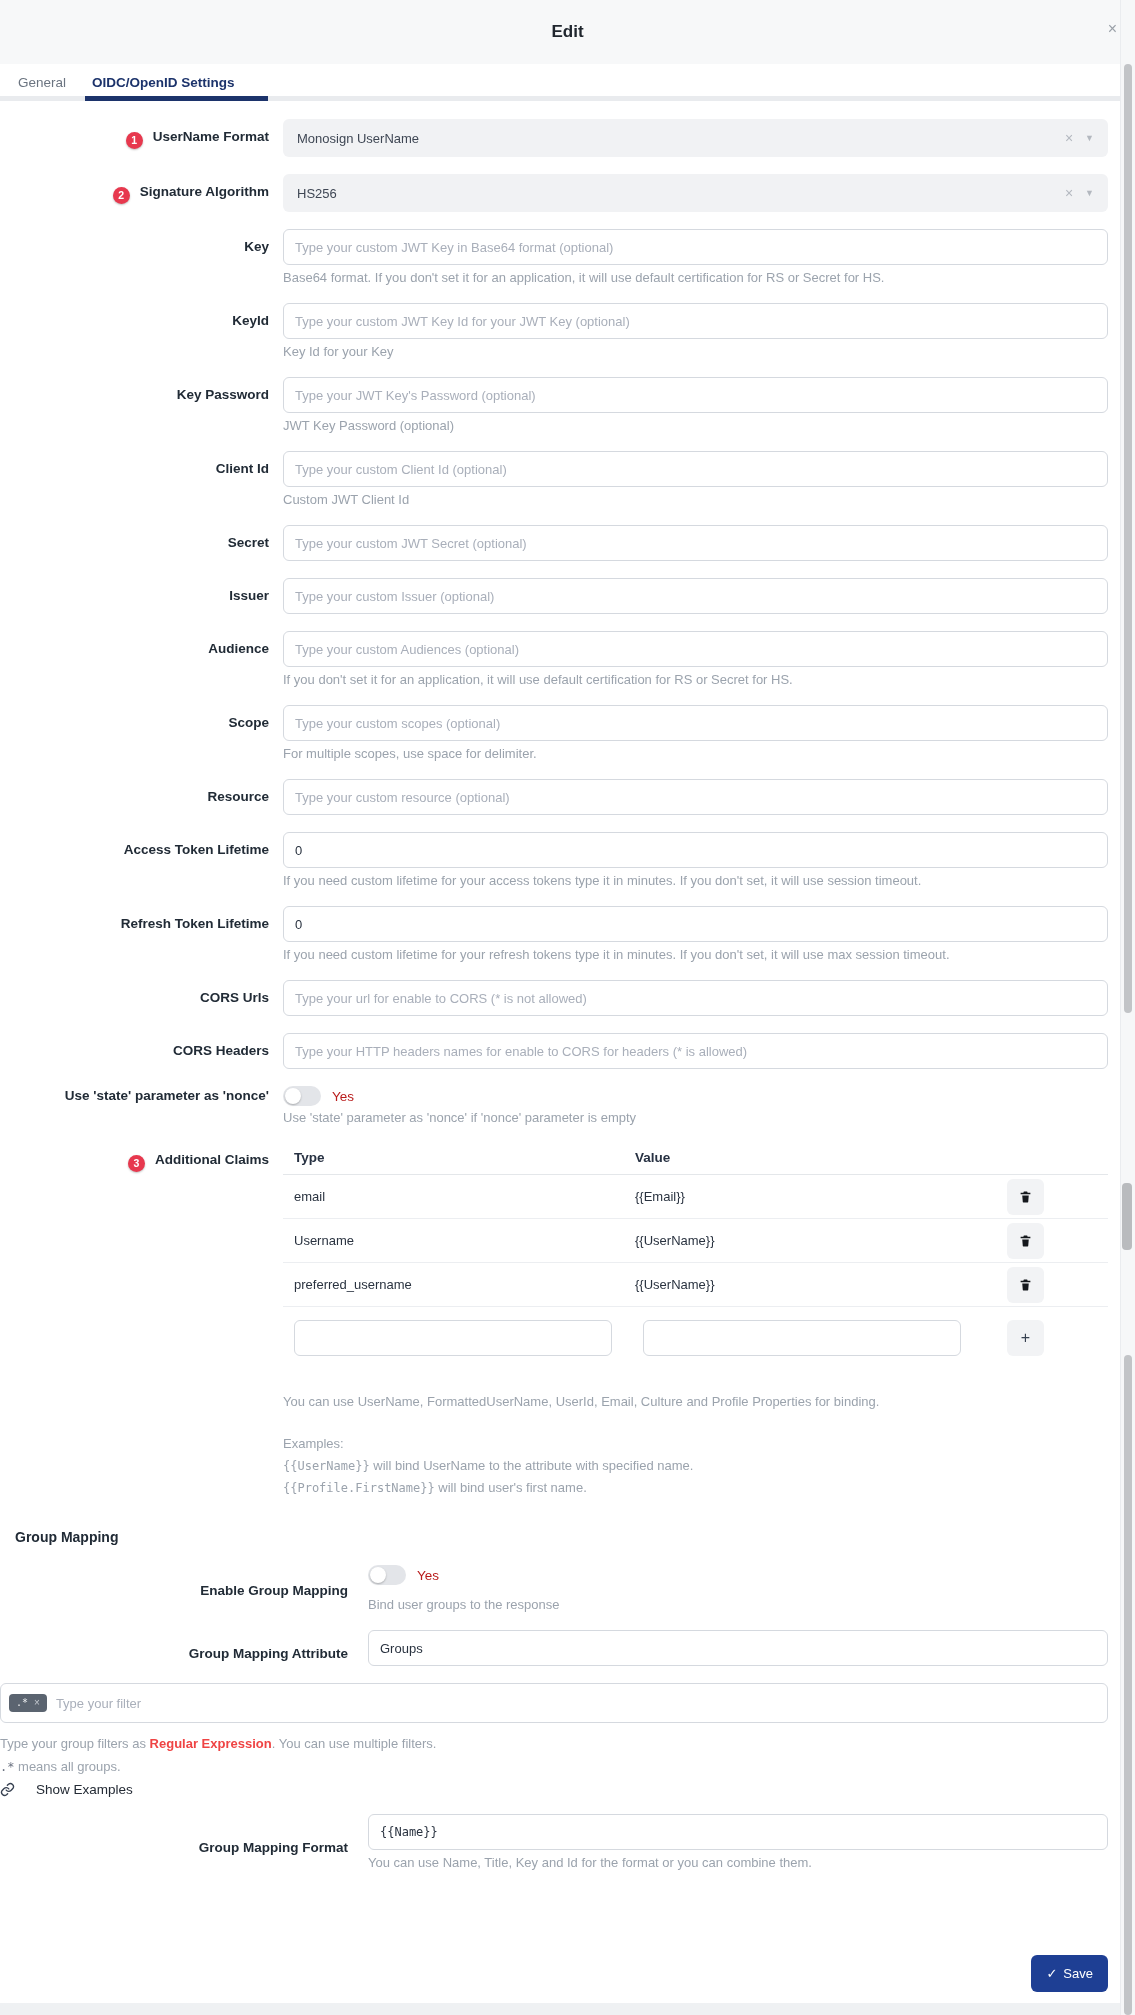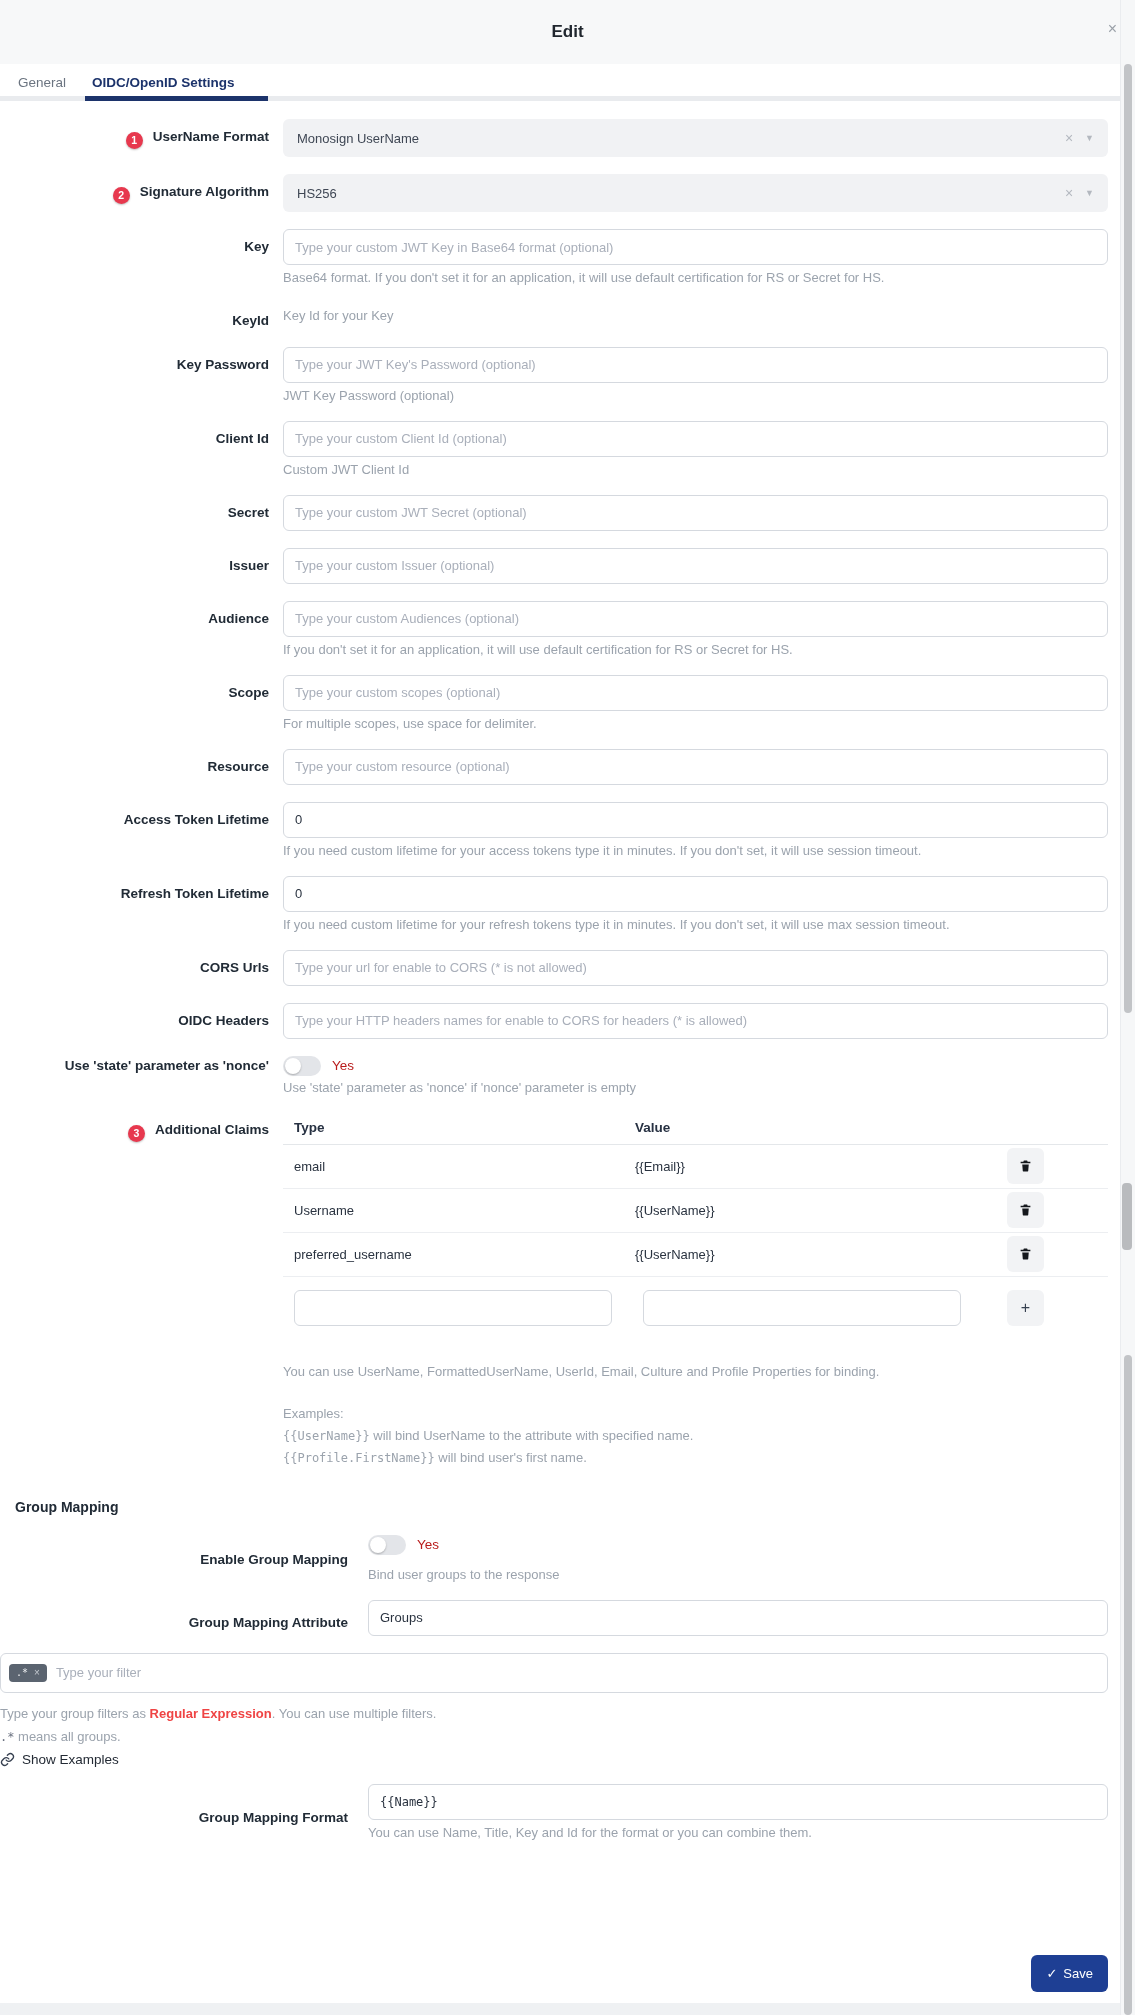--- a/index.html
+++ b/index.html
@@ -64,21 +64,21 @@
           font-size:13.5px;font-weight:600;color:#212b36;}
   .glabel.pt2{padding-top:2px;}
   .gcontrol{flex:1;min-width:0;margin-right:27px;}
   .tagbox{height:38px;border:1px solid #d5d9df;border-radius:6px;display:flex;align-items:center;padding:0 8px;background:#fff;}
   .chip{display:inline-flex;align-items:center;background:#5b6470;border-radius:4px;padding:4px 7px;margin-right:9px;cursor:default;}
   .chip-code{font-family:"DejaVu Sans Mono",monospace;font-size:10px;color:#eef0f2;line-height:1;}
   .chip-x{margin-left:6px;color:#c3c8cf;font-size:10px;line-height:1;cursor:pointer;}
   .tag-ph{color:#a9afba;font-size:13px;}
   .ghelp{color:#9ba3ad;font-size:13px;margin-top:9px;line-height:23px;}
   .regex-bold{color:#ef4444;font-weight:700;}
-  .link-row{display:flex;align-items:center;gap:7px;color:#242b35;font-size:13.5px;margin-top:3px;cursor:pointer;font-weight:400;}
+  .link-row{display:flex;align-items:center;gap:21px;color:#242b35;font-size:13.5px;margin-top:3px;cursor:pointer;font-weight:400;}
   
   .save-btn{position:absolute;right:27px;bottom:23px;background:#1e3f94;color:#fff;border:none;border-radius:6px;
             height:37px;padding:0 15px;font-size:13px;display:flex;align-items:center;gap:6px;cursor:pointer;
             font-family:"Liberation Sans",sans-serif;}
   .bottom-strip{position:absolute;left:0;right:0;bottom:0;height:12px;background:#eff1f3;}
   
   .sbar{position:absolute;top:0;right:0;bottom:0;width:14px;background:#f6f7f8;border-left:1px solid #eaecef;}
   .sthumb{position:absolute;left:3px;width:8px;border-radius:4px;background:#c2c4c7;}
   .sthumb.t1{top:64px;height:949px;}
   .sthumb.t2{top:1183px;height:67px;left:1px;width:10px;background:#b9bbbe;}
@@ -138,20 +138,21 @@
       <div class="flabel">Key</div>
       <div class="fcontrol">
         <input class="input" placeholder="Type your custom JWT Key in Base64 format (optional)" style="">
         <div class="help">Base64 format. If you don't set it for an application, it will use default certification for RS or Secret for HS.</div>
       </div>
     </div>
 
     <div class="frow">
       <div class="flabel">KeyId</div>
       <div class="fcontrol">
+        <input class="input" placeholder="Type your custom JWT Key Id for your JWT Key (optional)" style="">
         <div class="help">Key Id for your Key</div>
       </div>
     </div>
 
     <div class="frow">
       <div class="flabel">Key Password</div>
       <div class="fcontrol">
         <input class="input" placeholder="Type your JWT Key's Password (optional)" style="">
         <div class="help">JWT Key Password (optional)</div>
       </div>
@@ -212,21 +213,21 @@
       </div>
     </div>
 
     <div class="frow">
       <div class="flabel">CORS Urls</div>
       <div class="fcontrol"><input class="input" placeholder="Type your url for enable to CORS (* is not allowed)" style=""></div>
     </div>
 
 
     <div class="frow">
-      <div class="flabel">OIDC Headers</div>
+      <div class="flabel">CORS Headers</div>
       <div class="fcontrol"><input class="input" placeholder="Type your HTTP headers names for enable to CORS for headers (* is allowed)" style=""></div>
     </div>
 
     <div class="frow" style="margin-bottom:24px;">
       <div class="flabel pt2">Use 'state' parameter as 'nonce'</div>
       <div class="fcontrol">
         <div class="toggle-row">
           <div class="toggle">
               <div class="knob"></div>
             </div>

